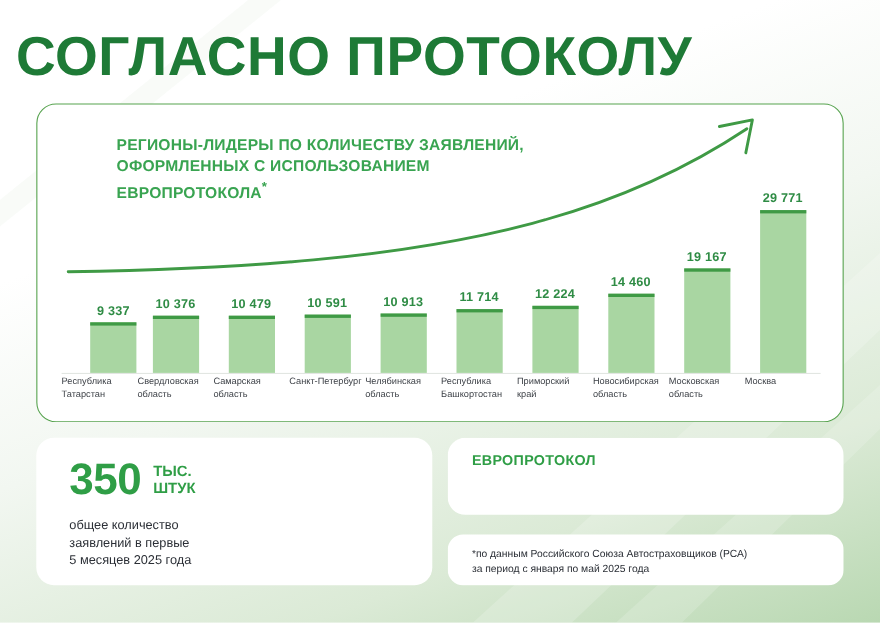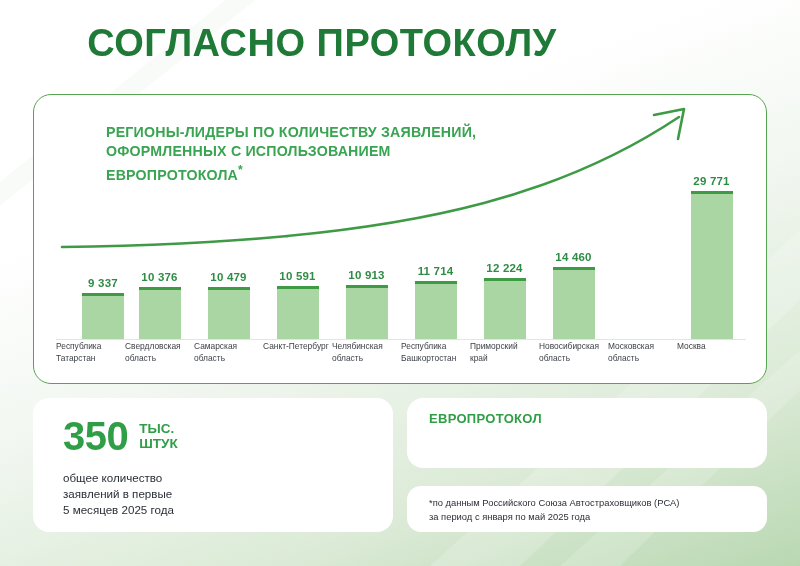--- a/index.html
+++ b/index.html
@@ -27,21 +27,21 @@
     pointer-events: none;
   }
 
   
   .main-title {
     position: absolute;
     top: 22px;
     left: 0;
     width: 644px;
     text-align: center;
-    font-size: 38px;
+    font-size: 50px;
     font-weight: bold;
     letter-spacing: 0.5px;
     color: #1e7a36;
     font-family: "Liberation Sans", sans-serif;
   }
 
   
   .chart-card {
     position: absolute;
     left: 33px;
@@ -279,20 +279,24 @@
           <div class="bar-value">11 714</div>
           <div class="bar-shape" style="height: 58px; background: rgb(169, 214, 162); border-top-color: rgb(63, 154, 69);"></div>
         </div>
         <div class="bar-col" style="left: 427.5px; width: 42px;">
           <div class="bar-value">12 224</div>
           <div class="bar-shape" style="height: 61px; background: rgb(169, 214, 162); border-top-color: rgb(63, 154, 69);"></div>
         </div>
         <div class="bar-col" style="left: 496.5px; width: 42px;">
           <div class="bar-value">14 460</div>
           <div class="bar-shape" style="height: 72px; background: rgb(169, 214, 162); border-top-color: rgb(63, 154, 69);"></div>
+        </div>
+        <div class="bar-col" style="left: 565.5px; width: 42px;">
+          <div class="bar-value">19 167</div>
+          <div class="bar-shape" style="height: 95px; background: rgb(169, 214, 162); border-top-color: rgb(63, 154, 69);"></div>
         </div>
         <div class="bar-col" style="left: 634.5px; width: 42px;">
           <div class="bar-value">29 771</div>
           <div class="bar-shape" style="height: 148px; background: rgb(169, 214, 162); border-top-color: rgb(63, 154, 69);"></div>
         </div>
       </div>
     <div class="x-labels">
         <div class="x-label" style="left: 0px; width: 69px;">Республика
 Татарстан</div>
         <div class="x-label" style="left: 69px; width: 69px;">Свердловская

